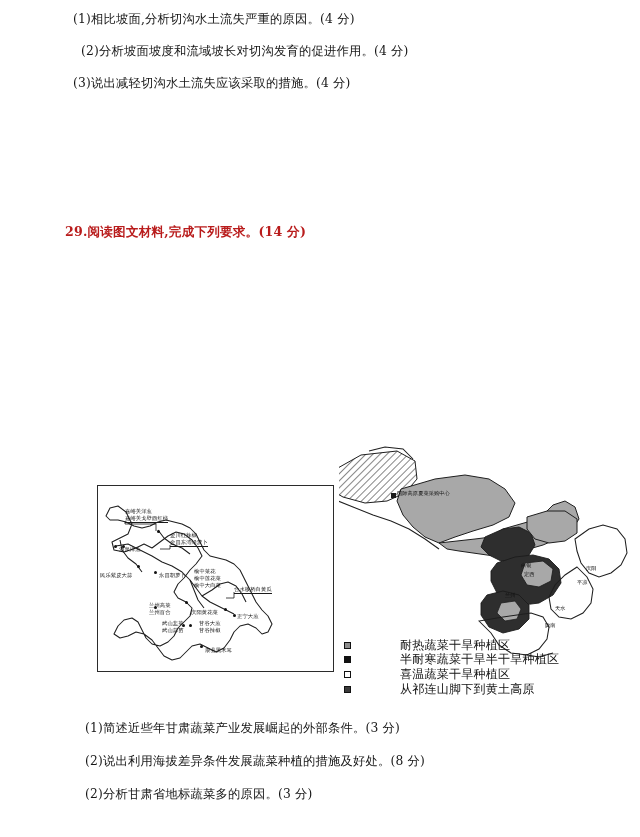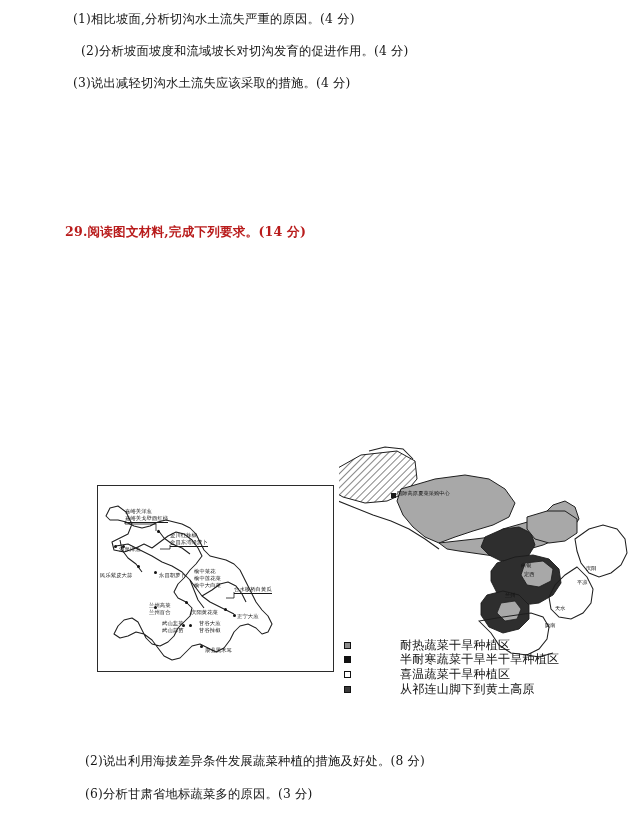--- a/index.html
+++ b/index.html
@@ -311,16 +311,17 @@
         <span class="sw sw-open"></span>
         <span class="legend-txt">喜温蔬菜干旱种植区</span>
       </div>
       <div class="legend-row">
         <span class="sw sw-dark"></span>
         <span class="legend-txt">从祁连山脚下到黄土高原</span>
       </div>
     </div>
   </div>
 
+  <div class="q-item" style="left:46px; top:721px;">(1)简述近些年甘肃蔬菜产业发展崛起的外部条件。(3 分)</div>
   <div class="q-item" style="left:46px; top:754px;">(2)说出利用海拔差异条件发展蔬菜种植的措施及好处。(8 分)</div>
-  <div class="q-item" style="left:46px; top:787px;">(6)分析甘肃省地标蔬菜多的原因。(3 分)</div>
+  <div class="q-item" style="left:46px; top:787px;">(2)分析甘肃省地标蔬菜多的原因。(3 分)</div>
 
 </div>
 
 </body></html>

